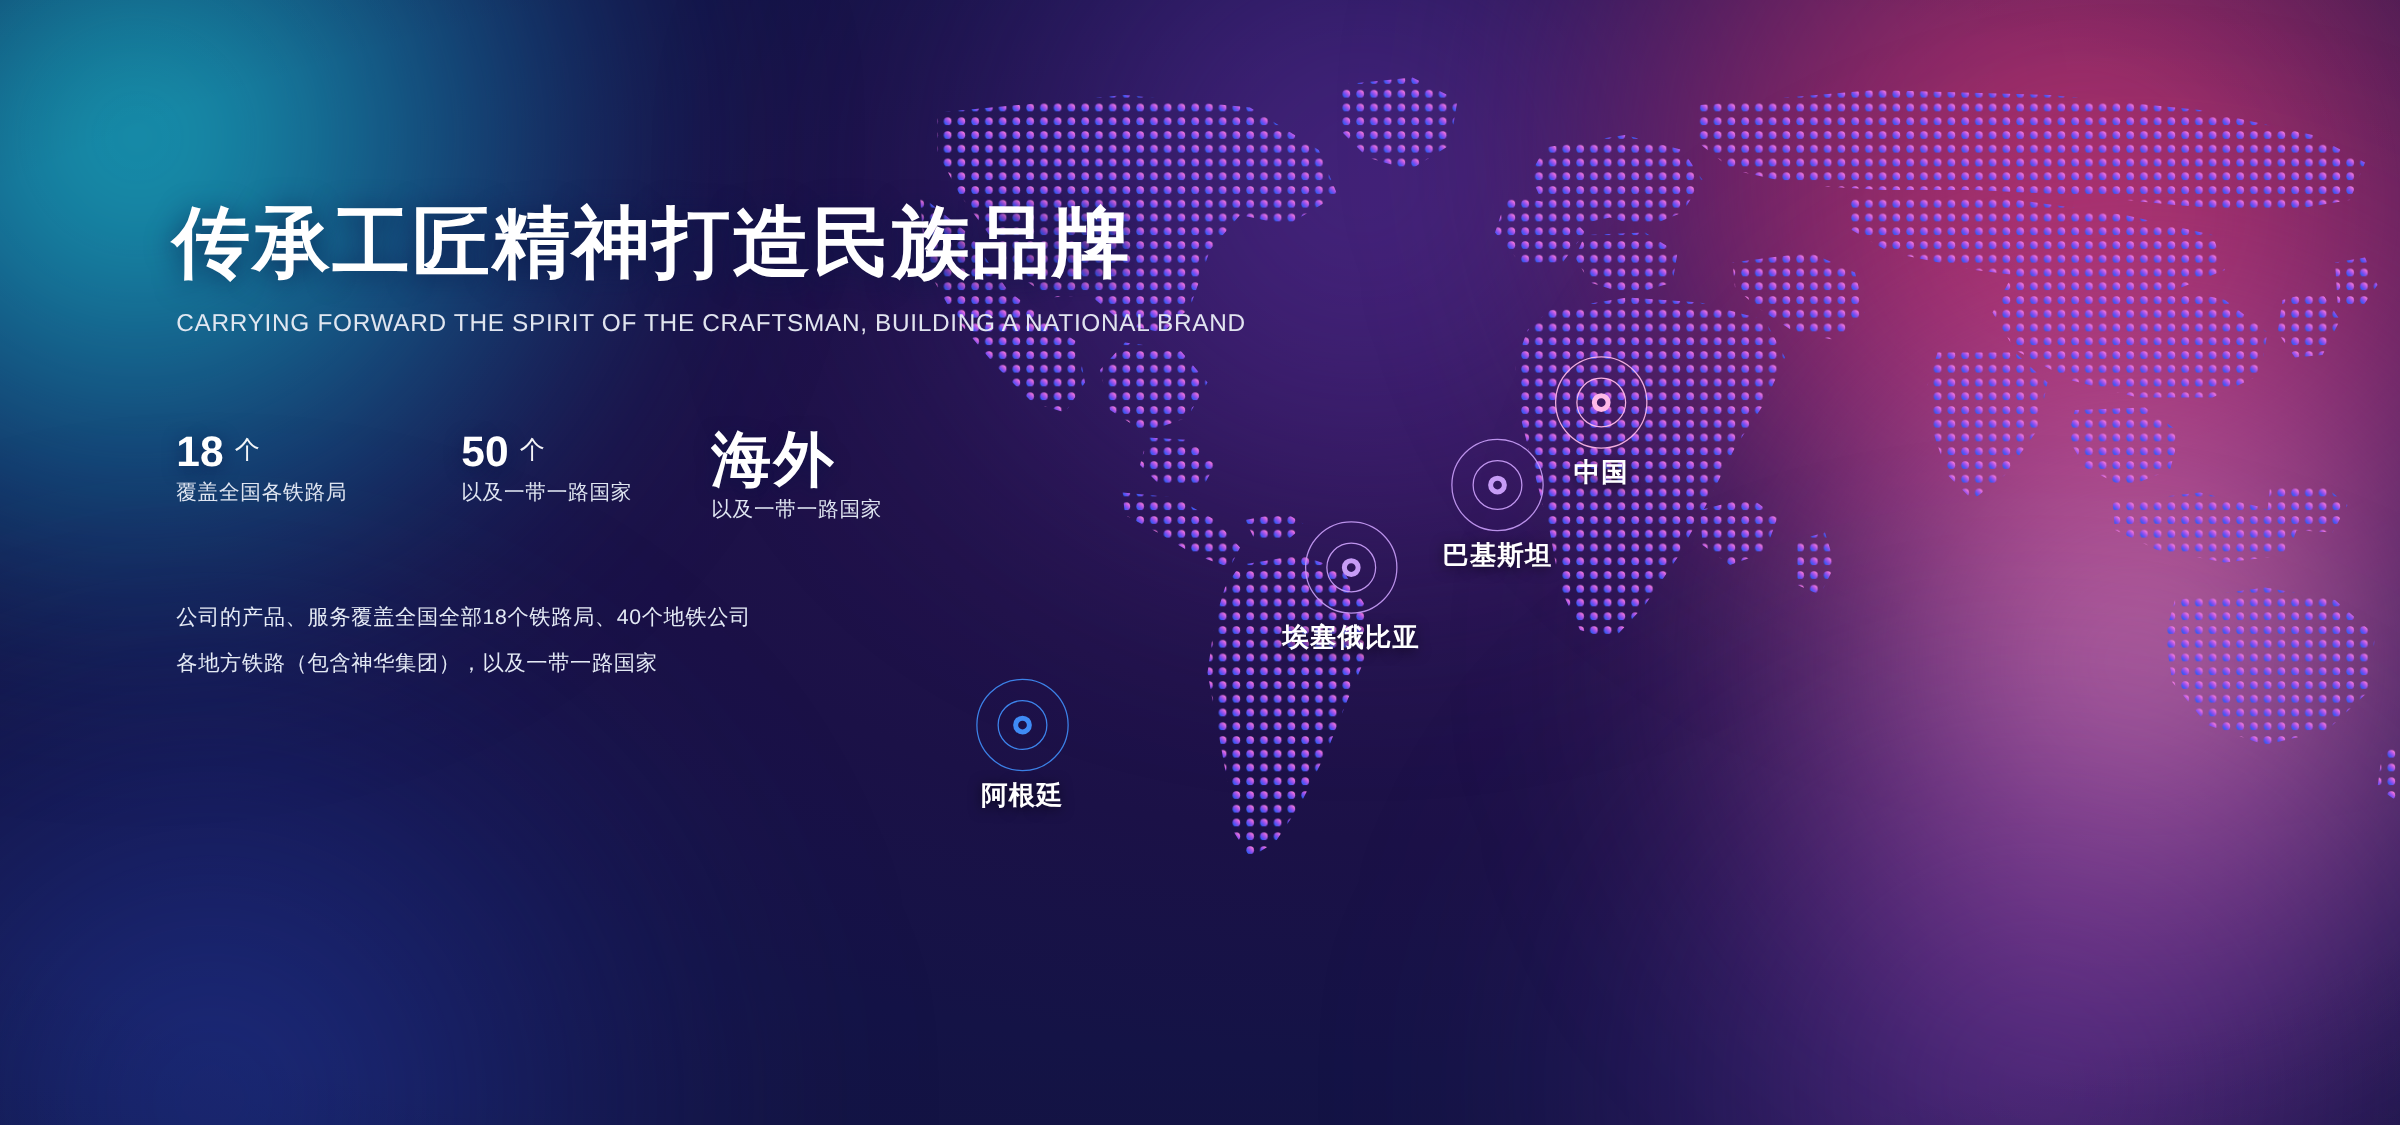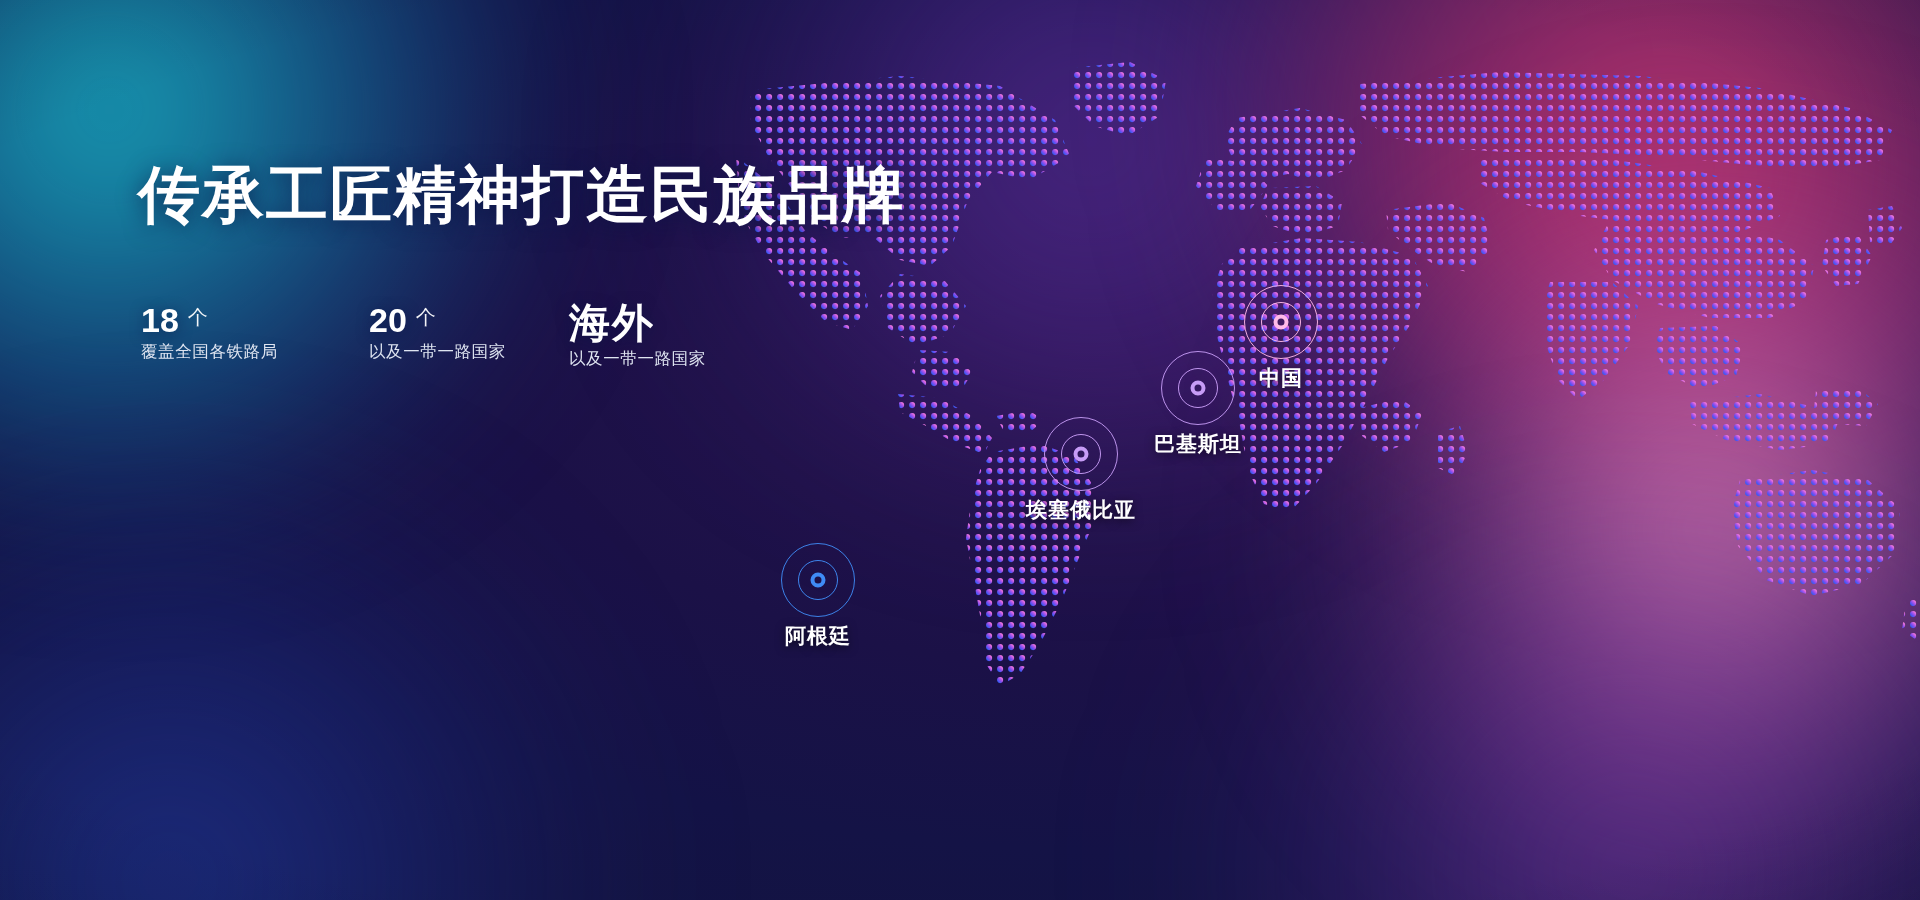--- a/index.html
+++ b/index.html
@@ -84,21 +84,21 @@
   .stats{display:flex;margin:74px 0 0 3px;}
   .stat{margin-right:0;}
   .stat.s1{width:228px;}
   .stat.s2{width:200px;}
   .stat.s3{width:220px;}
   .stat-top{display:flex;align-items:flex-end;}
   .stat-num{
     color:#fff;font-size:34px;font-weight:700;line-height:1;
     letter-spacing:0px;text-shadow:0 2px 14px rgba(10,20,70,.6);
   }
-  .stat-num.word{font-size:41px;letter-spacing:2px;text-align:center;}
+  .stat-num.word{font-size:48px;letter-spacing:2px;text-align:center;}
   .stat-unit{
     color:#ffffff;font-size:20px;font-weight:400;margin-left:9px;
     position:relative;top:-6px;opacity:.95;
   }
   .stat-desc{
     margin-top:4px;color:#dfe5f1;font-size:16.5px;font-weight:400;
     letter-spacing:.6px;white-space:nowrap;
   }
   .para{margin:62px 0 0 3px;}
   .para p{
@@ -221,42 +221,47 @@
     <span class="ring r-out"></span>
     <span class="ring r-mid"></span>
     <span class="ring r-dot"></span>
     <span class="m-label">阿根廷</span>
   </div>
 
   <div class="vignette"></div>
 
   <div class="content">
     <h1 class="title">传承工匠精神打造民族品牌</h1>
+    <div class="subtitle">CARRYING FORWARD THE SPIRIT OF THE CRAFTSMAN, BUILDING A NATIONAL BRAND</div>
 
     <div class="stats">
       <div class="stat s1">
         <div class="stat-top">
           <span class="stat-num">18</span>
           <span class="stat-unit">个</span>
         </div>
         <div class="stat-desc">覆盖全国各铁路局</div>
       </div>
 
       <div class="stat s2">
         <div class="stat-top">
-          <span class="stat-num">20</span>
+          <span class="stat-num">50</span>
           <span class="stat-unit">个</span>
         </div>
         <div class="stat-desc">以及一带一路国家</div>
       </div>
 
       <div class="stat s3">
         <div class="stat-top">
           <span class="stat-num word">海外</span>
           <span class="stat-unit"></span>
         </div>
         <div class="stat-desc">以及一带一路国家</div>
       </div>
     </div>
 
+    <div class="para">
+      <p>公司的产品、服务覆盖全国全部18个铁路局、40个地铁公司</p>
+      <p>各地方铁路（包含神华集团），以及一带一路国家</p>
+    </div>
   </div>
 
 </div>
 
 </body></html>

